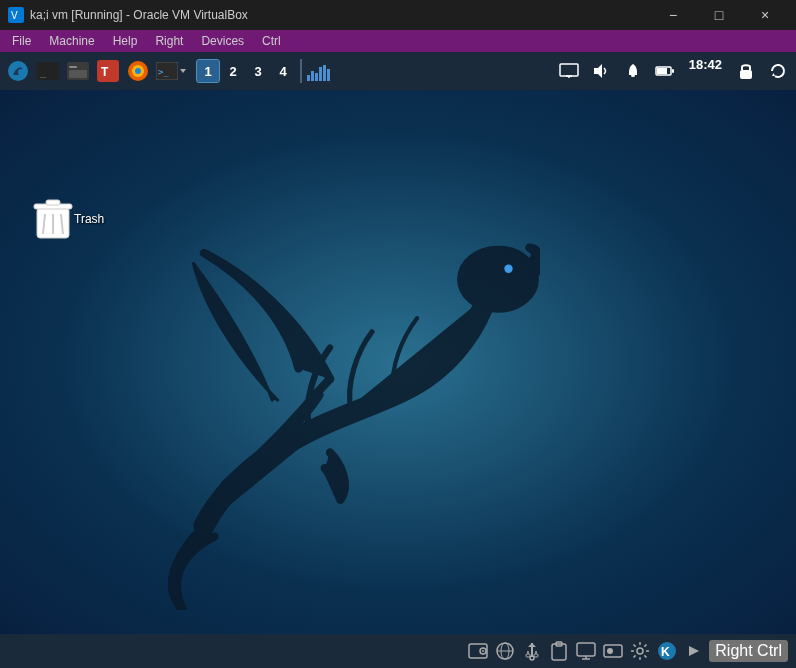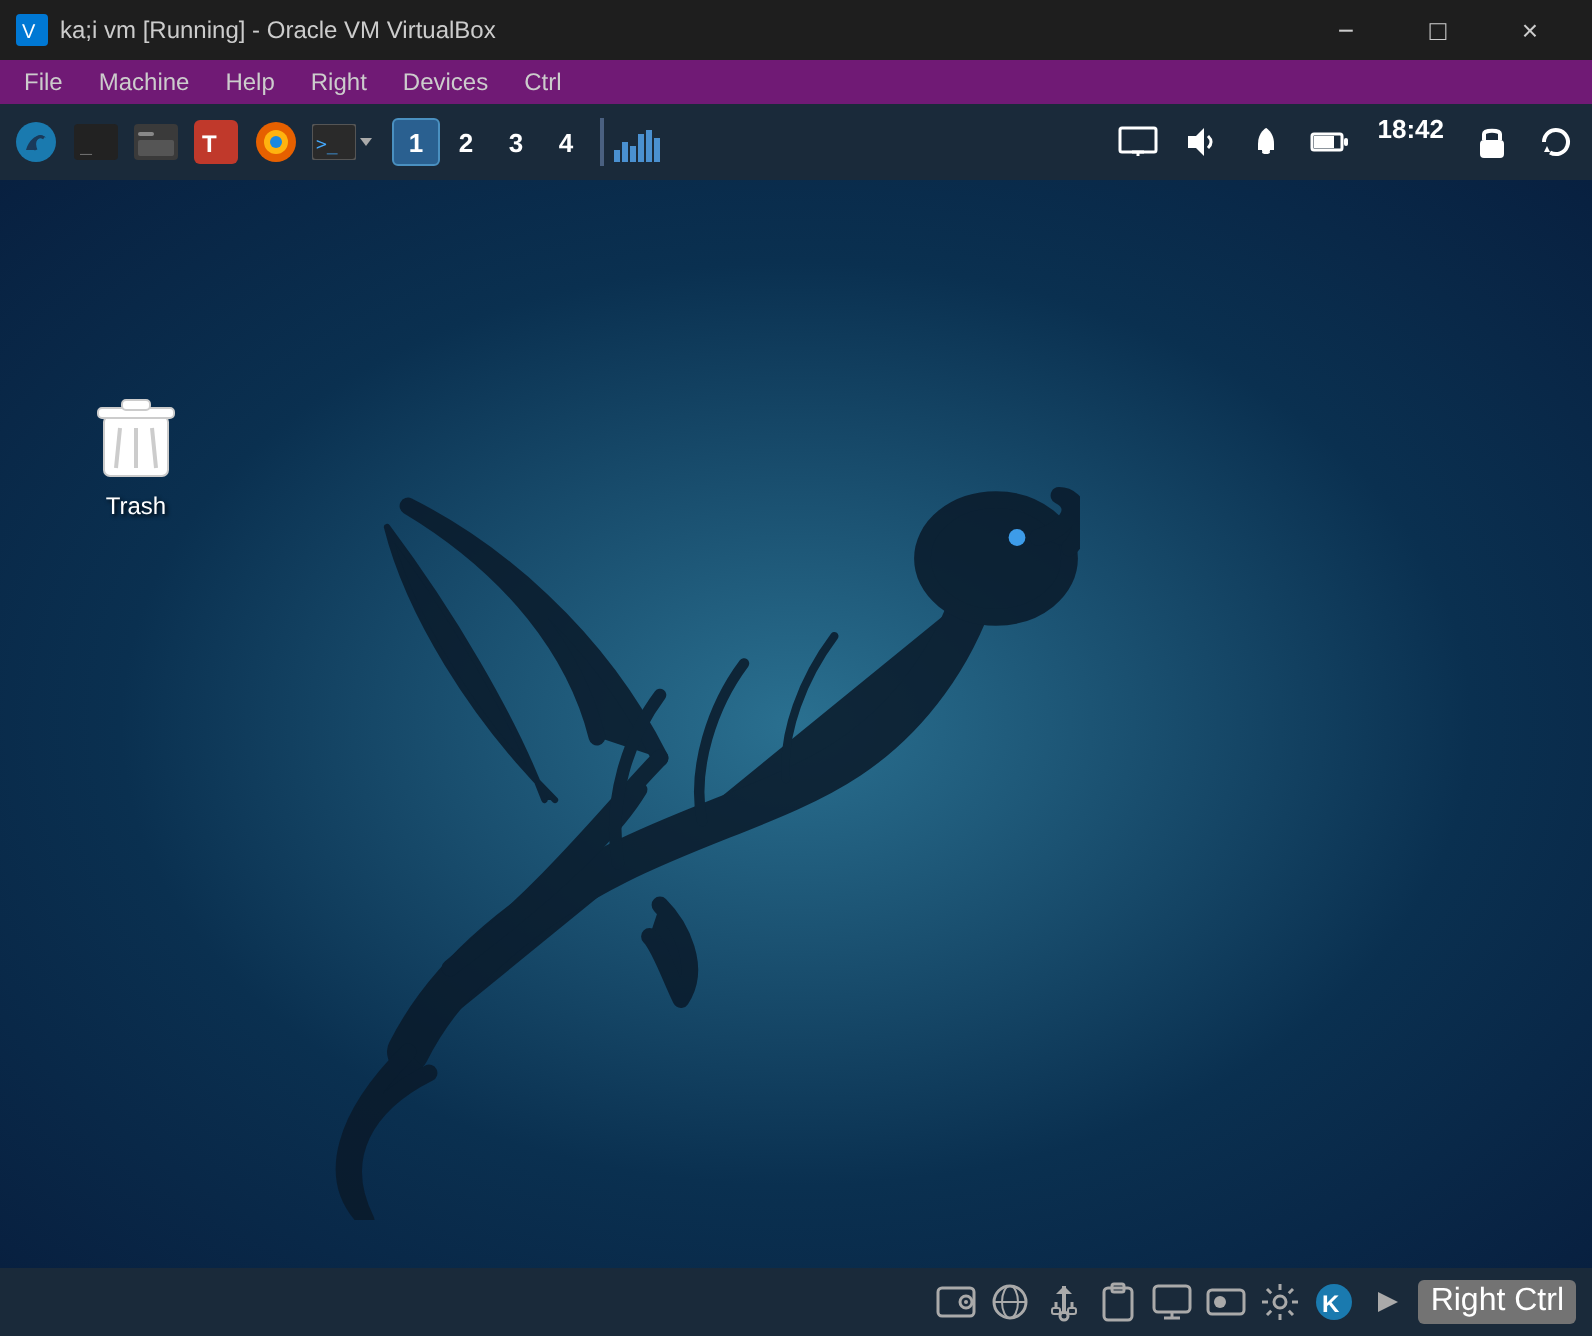--- a/index.html
+++ b/index.html
@@ -162,21 +162,21 @@
       left: 120px;
       width: 420px;
       height: 420px;
       opacity: 0.85;
     }
 
     
     .desktop-icon {
       position: absolute;
       display: flex;
-      flex-direction: column;
+      flex-direction: row;
       align-items: center;
       width: 80px;
       cursor: pointer;
       padding: 4px;
       border-radius: 4px;
     }
     .desktop-icon .icon-img {
       width: 48px;
       height: 48px;
       display: flex; align-items: center; justify-content: center;

